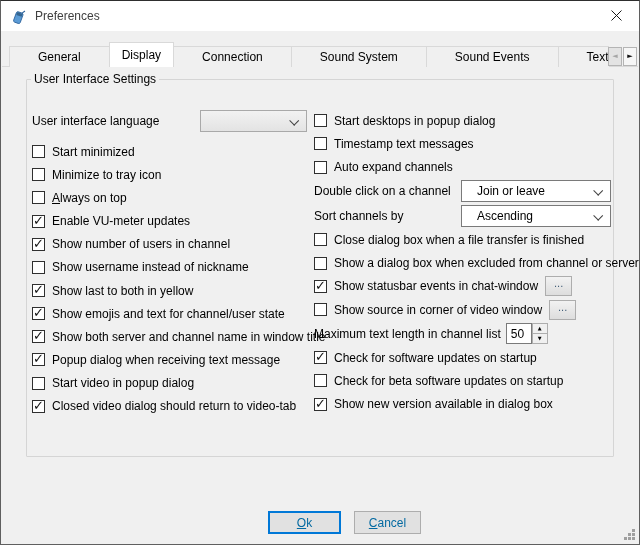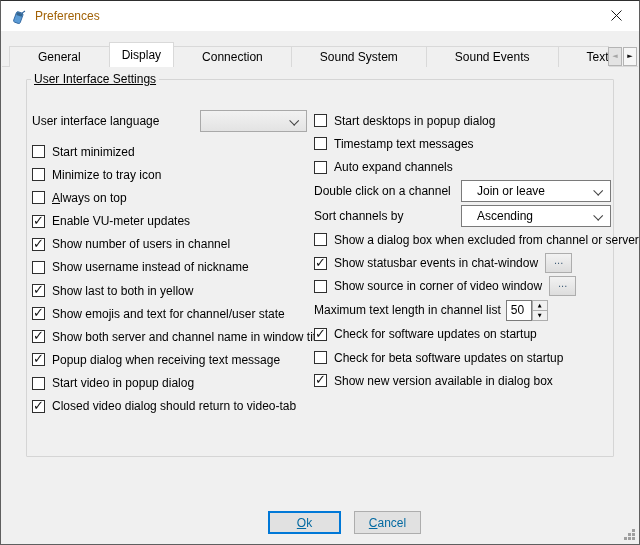--- a/index.html
+++ b/index.html
@@ -5,34 +5,34 @@
   html,body{margin:0;padding:0;background:#cfcfcf;}
   .window{
     position:relative;width:640px;height:545px;box-sizing:border-box;
     background:#f0f0f0;border:1px solid #5f5f5f;border-top-color:#2e2e2e;
     font-family:"Liberation Sans", sans-serif;font-size:12px;color:#000;
     overflow:hidden;
   }
   
   .titlebar{position:absolute;top:0;left:0;right:0;height:30px;background:#fff;display:flex;align-items:center;padding-left:9px;box-sizing:border-box;}
   .app-icon{width:17px;height:17px;margin-right:8px;flex-shrink:0;}
-  .title-text{font-size:12px;color:#a16207;}
+  .title-text{font-size:12px;color:#404040;}
   .close-btn{position:absolute;right:0;top:0;width:45px;height:29px;background:transparent;border:none;display:flex;align-items:center;justify-content:center;cursor:default;padding:0;}
   
   .tabline{position:absolute;top:65px;left:1px;right:1px;height:1px;background:#d9d9d9;z-index:1;}
   .tabstrip{position:absolute;left:8px;top:41px;height:25px;display:flex;align-items:flex-end;max-width:600px;overflow:hidden;z-index:2;}
   .tab{flex-shrink:0;height:20px;line-height:20px;padding:0 28px;background:#f0f0f0;border:1px solid #d9d9d9;border-bottom:none;white-space:nowrap;box-sizing:content-box;}
   .tab + .tab{margin-left:-1px;}
   .tab.active{height:24px;line-height:24px;background:#fff;padding:0 12px;position:relative;z-index:3;}
   .tabscroll{position:absolute;top:46px;right:2px;display:flex;z-index:4;}
   .scrollbtn{width:14px;height:19px;border:1px solid #b4b4b4;background:#f6f6f6;font-size:7px;line-height:1;display:flex;align-items:center;justify-content:center;padding:0;color:#111;font-family:"DejaVu Sans",sans-serif;}
   .scrollbtn.disabled{background:#e3e3e3;color:#a6a6a6;}
   .scrollbtn + .scrollbtn{margin-left:1px;}
   
-  .groupbox{position:absolute;left:25px;top:71px;width:588px;height:385px;box-sizing:border-box;border:1px solid #d5d5d5;border-radius:1px;margin:0;padding:0;text-decoration:underline;}
+  .groupbox{position:absolute;left:25px;top:71px;width:588px;height:385px;box-sizing:border-box;border:1px solid #d5d5d5;border-radius:1px;margin:0;padding:0;}
   .groupbox legend{margin-left:4px;padding:0 3px;font-size:12px;}
   
   .col-left{position:absolute;left:5px;top:24px;width:281px;}
   .col-right{position:absolute;left:287px;top:23px;right:6px;}
   .row{display:flex;align-items:center;}
   .col-left .row{height:23.16px;align-items:center;}
   .col-right .row{height:23.3px;}
   .col-right .row.tall{height:24.6px;}
   .lang-row{height:22px !important;margin-bottom:8px;}
   .lang-row .lbl{width:168px;flex-shrink:0;}
@@ -202,20 +202,24 @@
         </div>
         <div class="row tall combo-row">
           <span class="lbl">Sort channels by</span>
           <div class="combo">
             <span class="combo-val">Ascending</span>
             <span class="chev"></span>
           </div>
         </div>
         <div class="row">
           <span class="cb"></span>
+          <span class="cblab">Close dialog box when a file transfer is finished</span>
+        </div>
+        <div class="row">
+          <span class="cb"></span>
           <span class="cblab">Show a dialog box when excluded from channel or server</span>
         </div>
         <div class="row">
           <span class="cb">
             <span>✓</span>
           </span>
           <span class="cblab">Show statusbar events in chat-window</span>
           <button class="mini-btn">...</button>
         </div>
         <div class="row">

